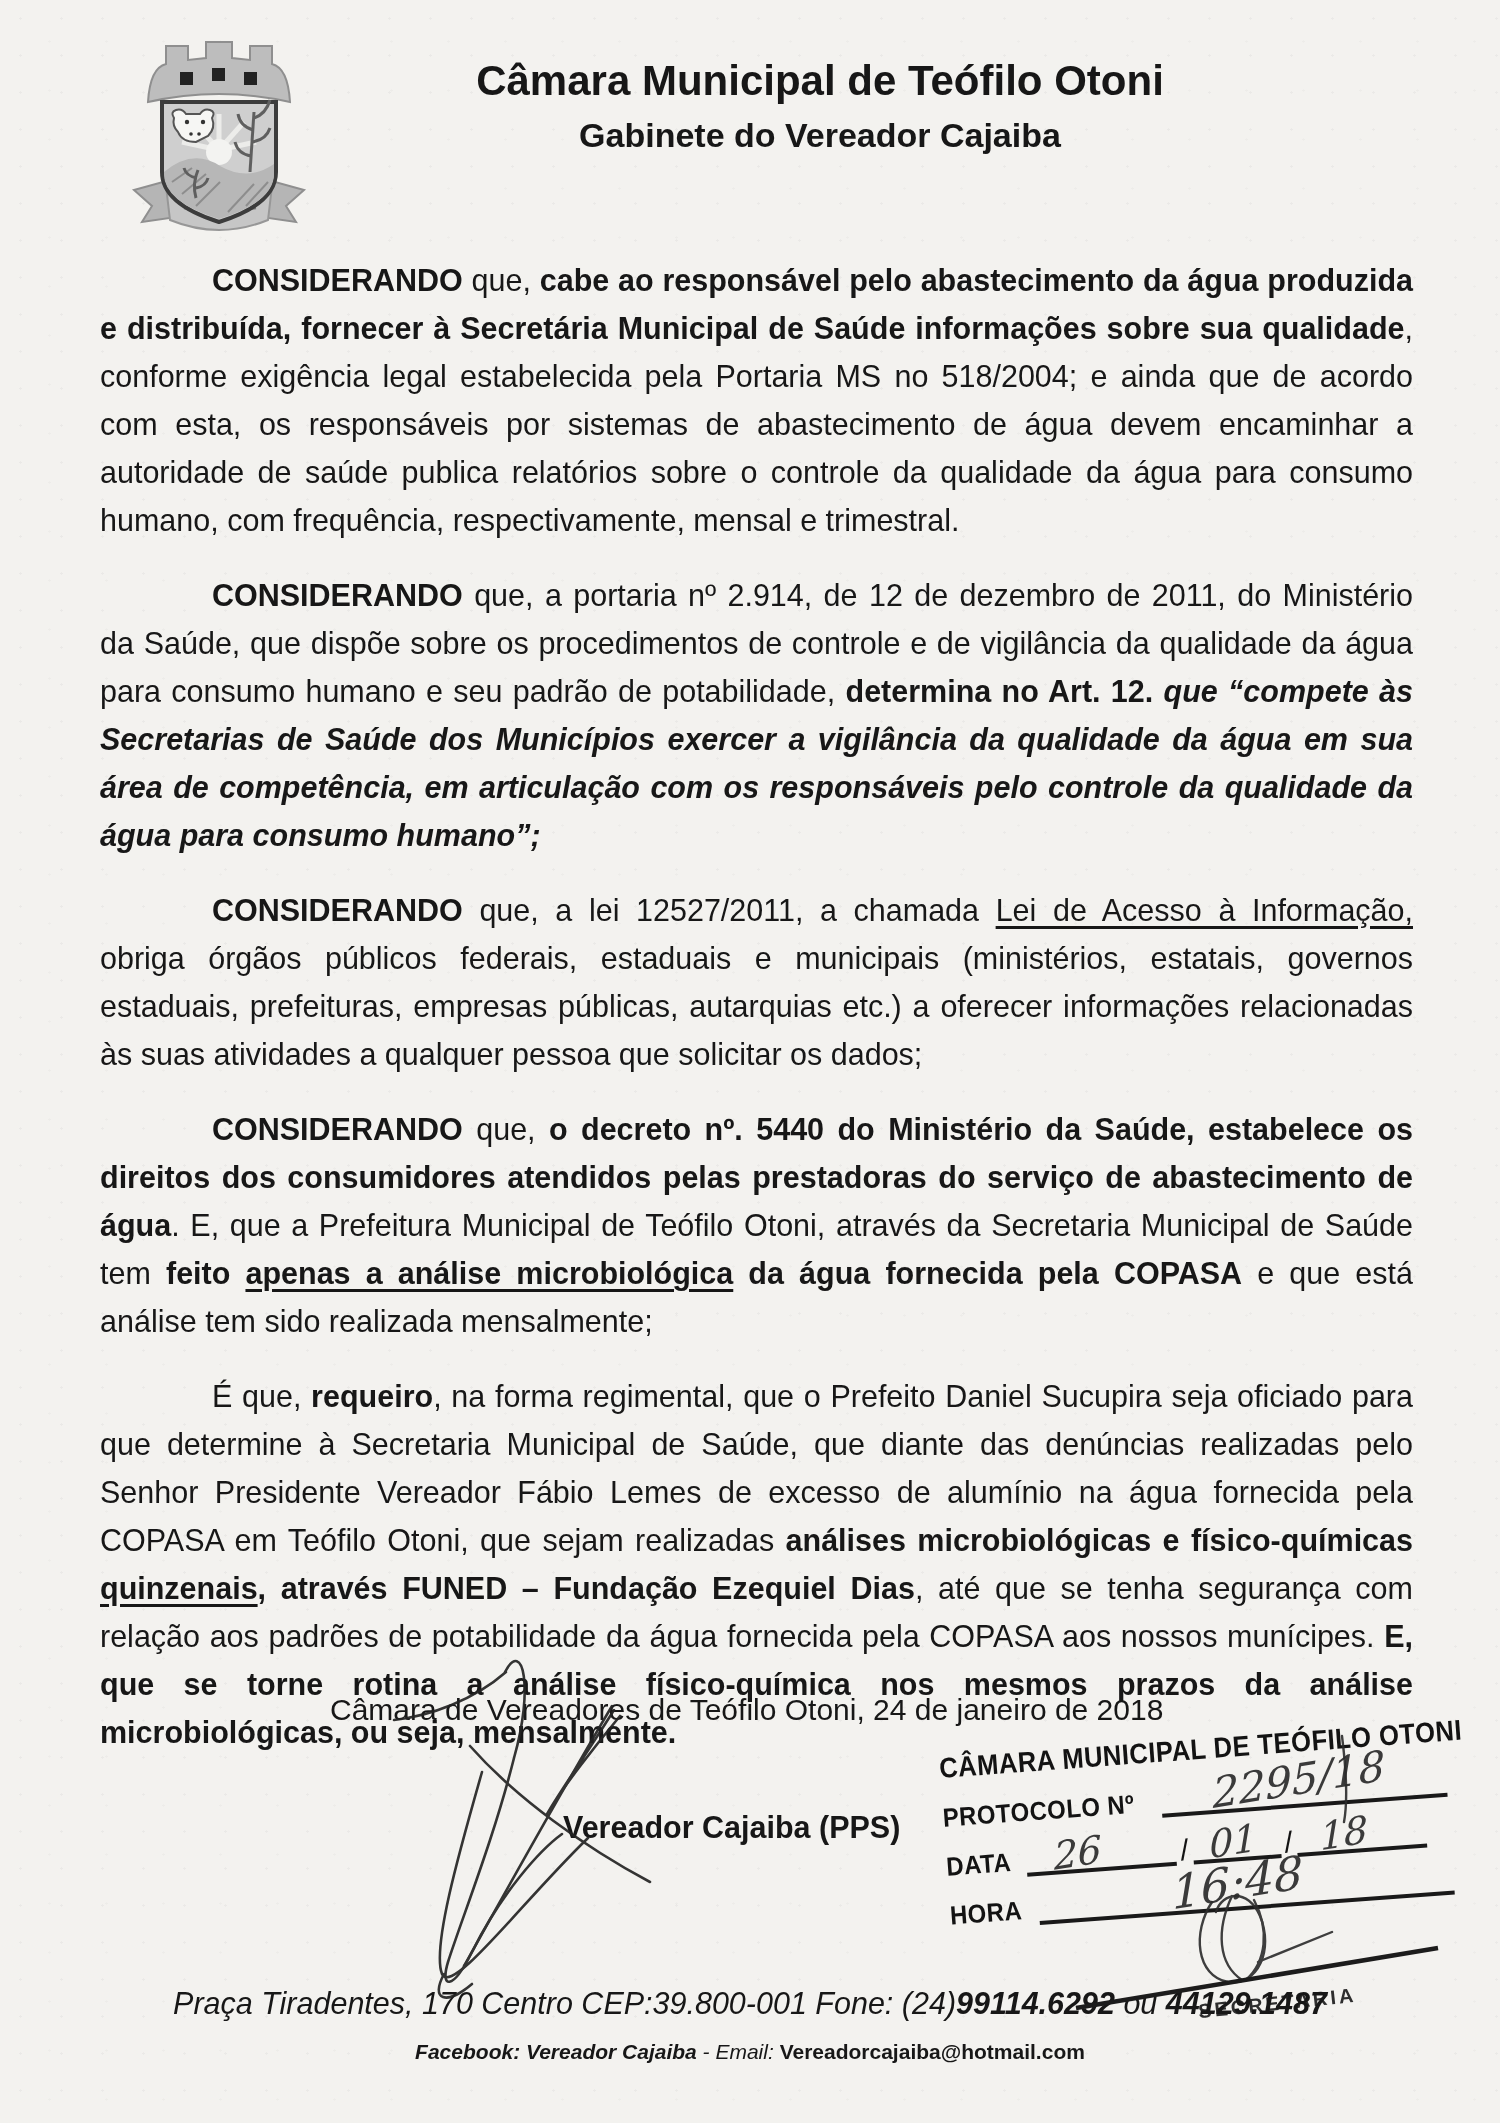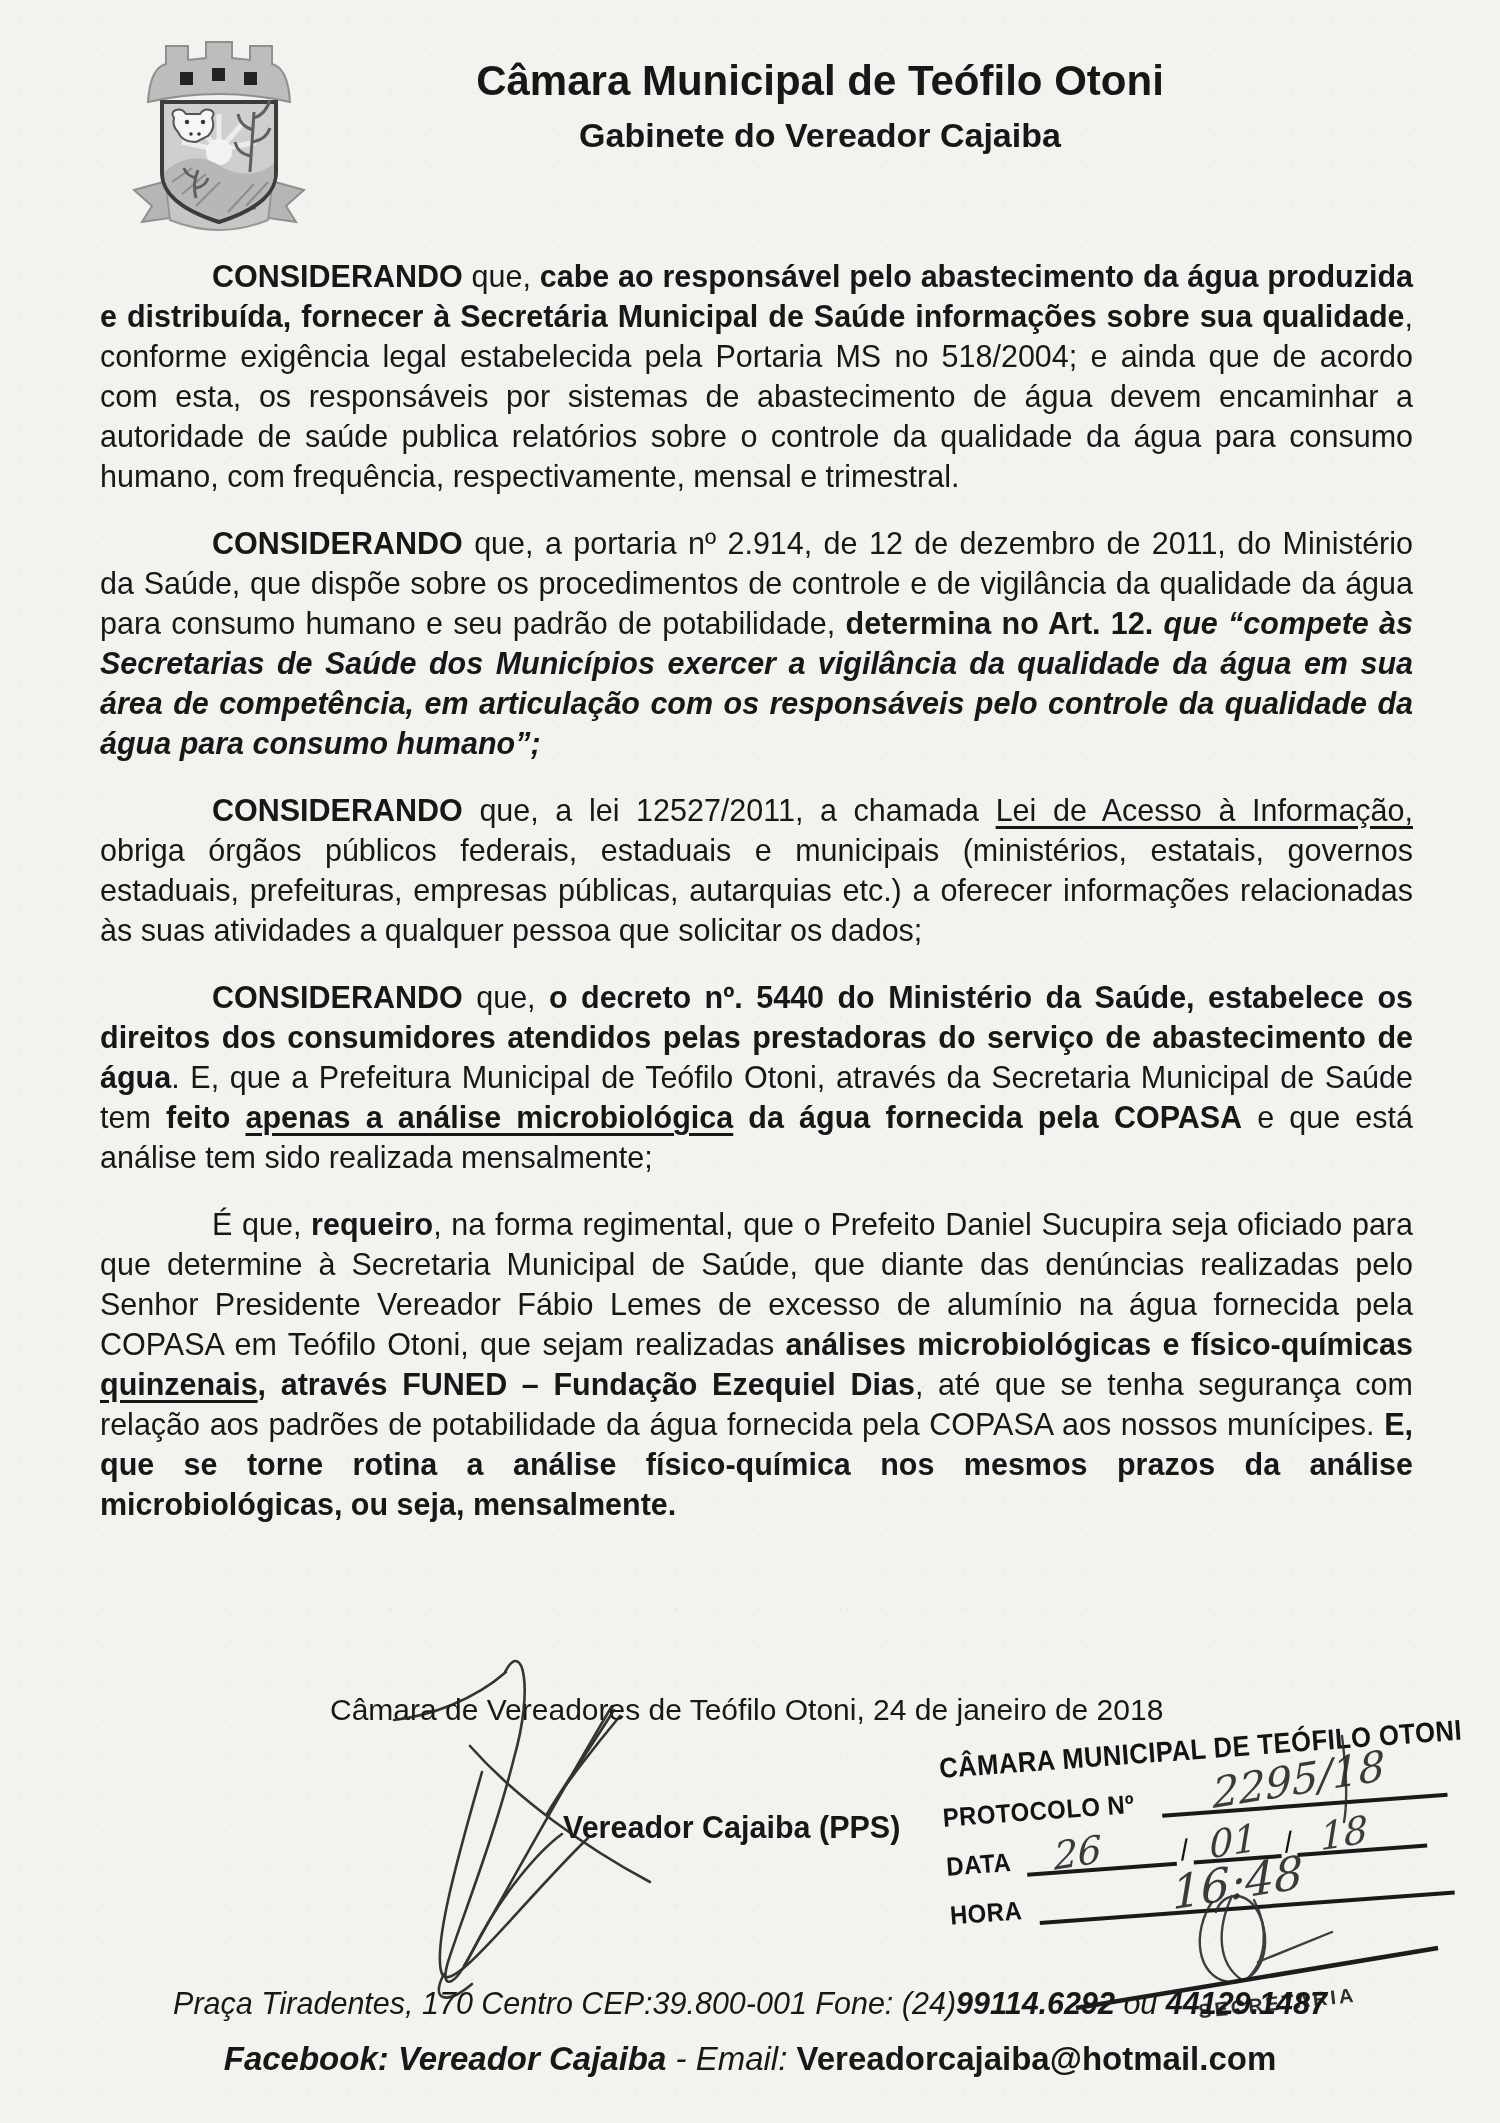--- a/index.html
+++ b/index.html
@@ -16,21 +16,21 @@
     overflow:hidden;
     font-family:"Liberation Sans", sans-serif;
     color:#171717;
   }
   .crest{position:absolute;left:108px;top:22px;width:222px;height:218px;}
   .hdr{position:absolute;left:350px;top:58px;width:940px;text-align:center;}
   .hdr .title{font-size:42px;font-weight:bold;letter-spacing:0;line-height:1.1;}
   .hdr .subtitle{font-size:34px;font-weight:bold;margin-top:12px;}
   .bodytext{
     position:absolute;left:100px;top:256px;width:1313px;
-    font-size:30.5px;line-height:40px;text-align:justify;
+    font-size:30.5px;line-height:48px;text-align:justify;
   }
   .para{margin:0;text-indent:112px;}
   .para + .para{margin-top:27px;}
   .b{font-weight:bold;}
   .i{font-style:italic;}
   .u{text-decoration:underline;text-decoration-thickness:2.5px;text-underline-offset:5px;}
   .dateline{position:absolute;left:330px;top:1693px;font-size:30px;text-align:right;}
   .signer{position:absolute;left:563px;top:1810px;font-size:30.5px;font-weight:bold;}
   
   .stamp{
@@ -57,21 +57,21 @@
   }
   .hand.small{font-size:38px;}
   .hand.hour{font-size:46px;left:32%;}
   .secretaria{
     position:absolute;left:1198px;top:1992px;font-size:20px;letter-spacing:3px;
     font-weight:bold;color:#2e2e2e;transform:rotate(-6deg);z-index:1;
   }
   .footer1{position:absolute;left:0;top:1986px;width:100%;text-align:center;
     font-size:30.5px;font-style:italic;z-index:2;}
   .footer2{position:absolute;left:0;top:2040px;width:100%;text-align:center;
-    font-size:33px;z-index:2;}
+    font-size:21px;z-index:2;}
   .overlay{position:absolute;inset:0;pointer-events:none;z-index:3;}
 </style>
 </head>
 <body>
 
 <div class="page">
 
   <svg class="crest" viewBox="0 0 222 218" aria-hidden="true">
 
     <path d="M40 80 Q42 46 58 42 L58 24 L80 24 L80 38 L98 36 L98 20 L124 20 L124 36 L142 38 L142 24 L164 24 L164 42 Q180 46 182 80 Q111 64 40 80 Z" fill="#bdbdbd" stroke="#8f8f8f" stroke-width="2"></path>

